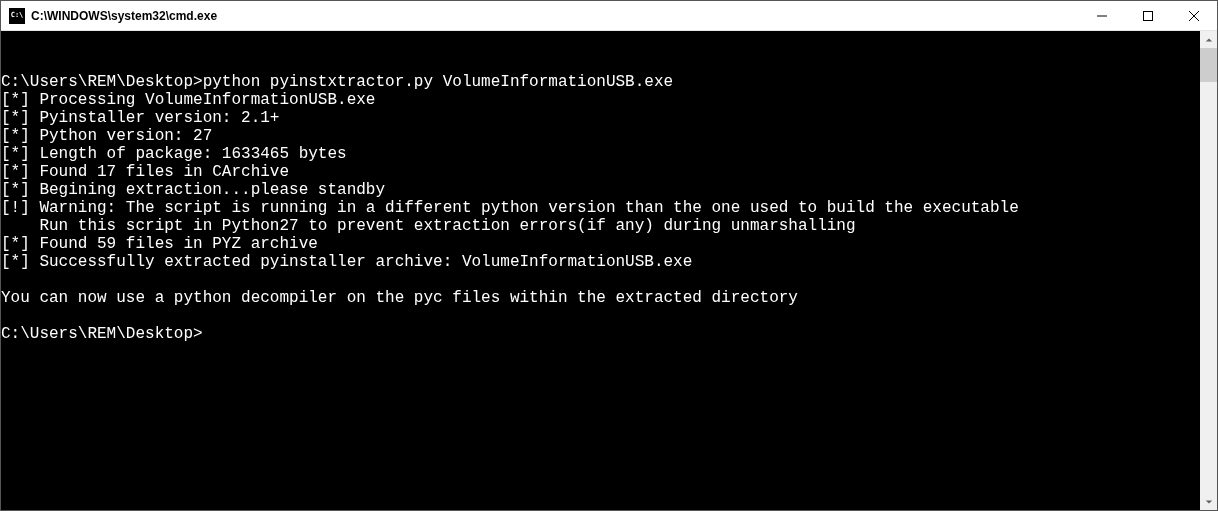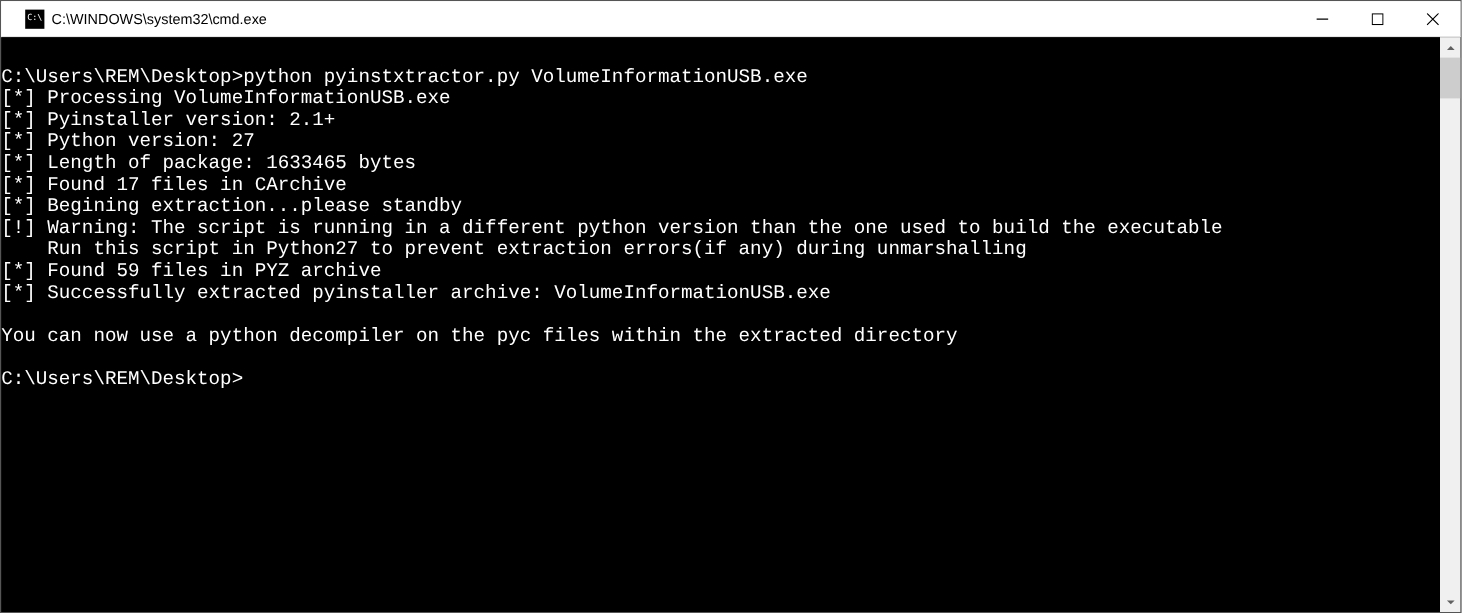--- a/index.html
+++ b/index.html
@@ -17,24 +17,25 @@
     border: 1px solid #555;
     display: flex;
     flex-direction: column;
     background: #fff;
   }
   .titlebar {
     height: 30px;
     background: #fff;
     display: flex;
     align-items: center;
-    padding-left: 20px;
+    padding-left: 8px;
     -webkit-user-select: none;
     user-select: none;
     border-bottom: 1px solid #e5e5e5;
+    font-weight: bold;
   }
   .titlebar-icon {
     width: 16px;
     height: 16px;
     background: #000;
     display:inline-flex;
     align-items:center;
     justify-content:center;
     margin-right: 6px;
     position: relative;
@@ -70,21 +71,21 @@
     position: relative;
     overflow: hidden;
   }
   .terminal {
     flex: 1;
     background: #000;
     color: #fff;
     font-family: Consolas, "Courier New", monospace;
     font-size: 16px;
     line-height: 18px;
-    padding: 6px 0 0 0;
+    padding: 24px 0 0 0;
     white-space: pre;
     overflow: hidden;
   }
   .scrollbar {
     width: 17px;
     background: #f0f0f0;
     display: flex;
     flex-direction: column;
   }
   .sb-arrow {

